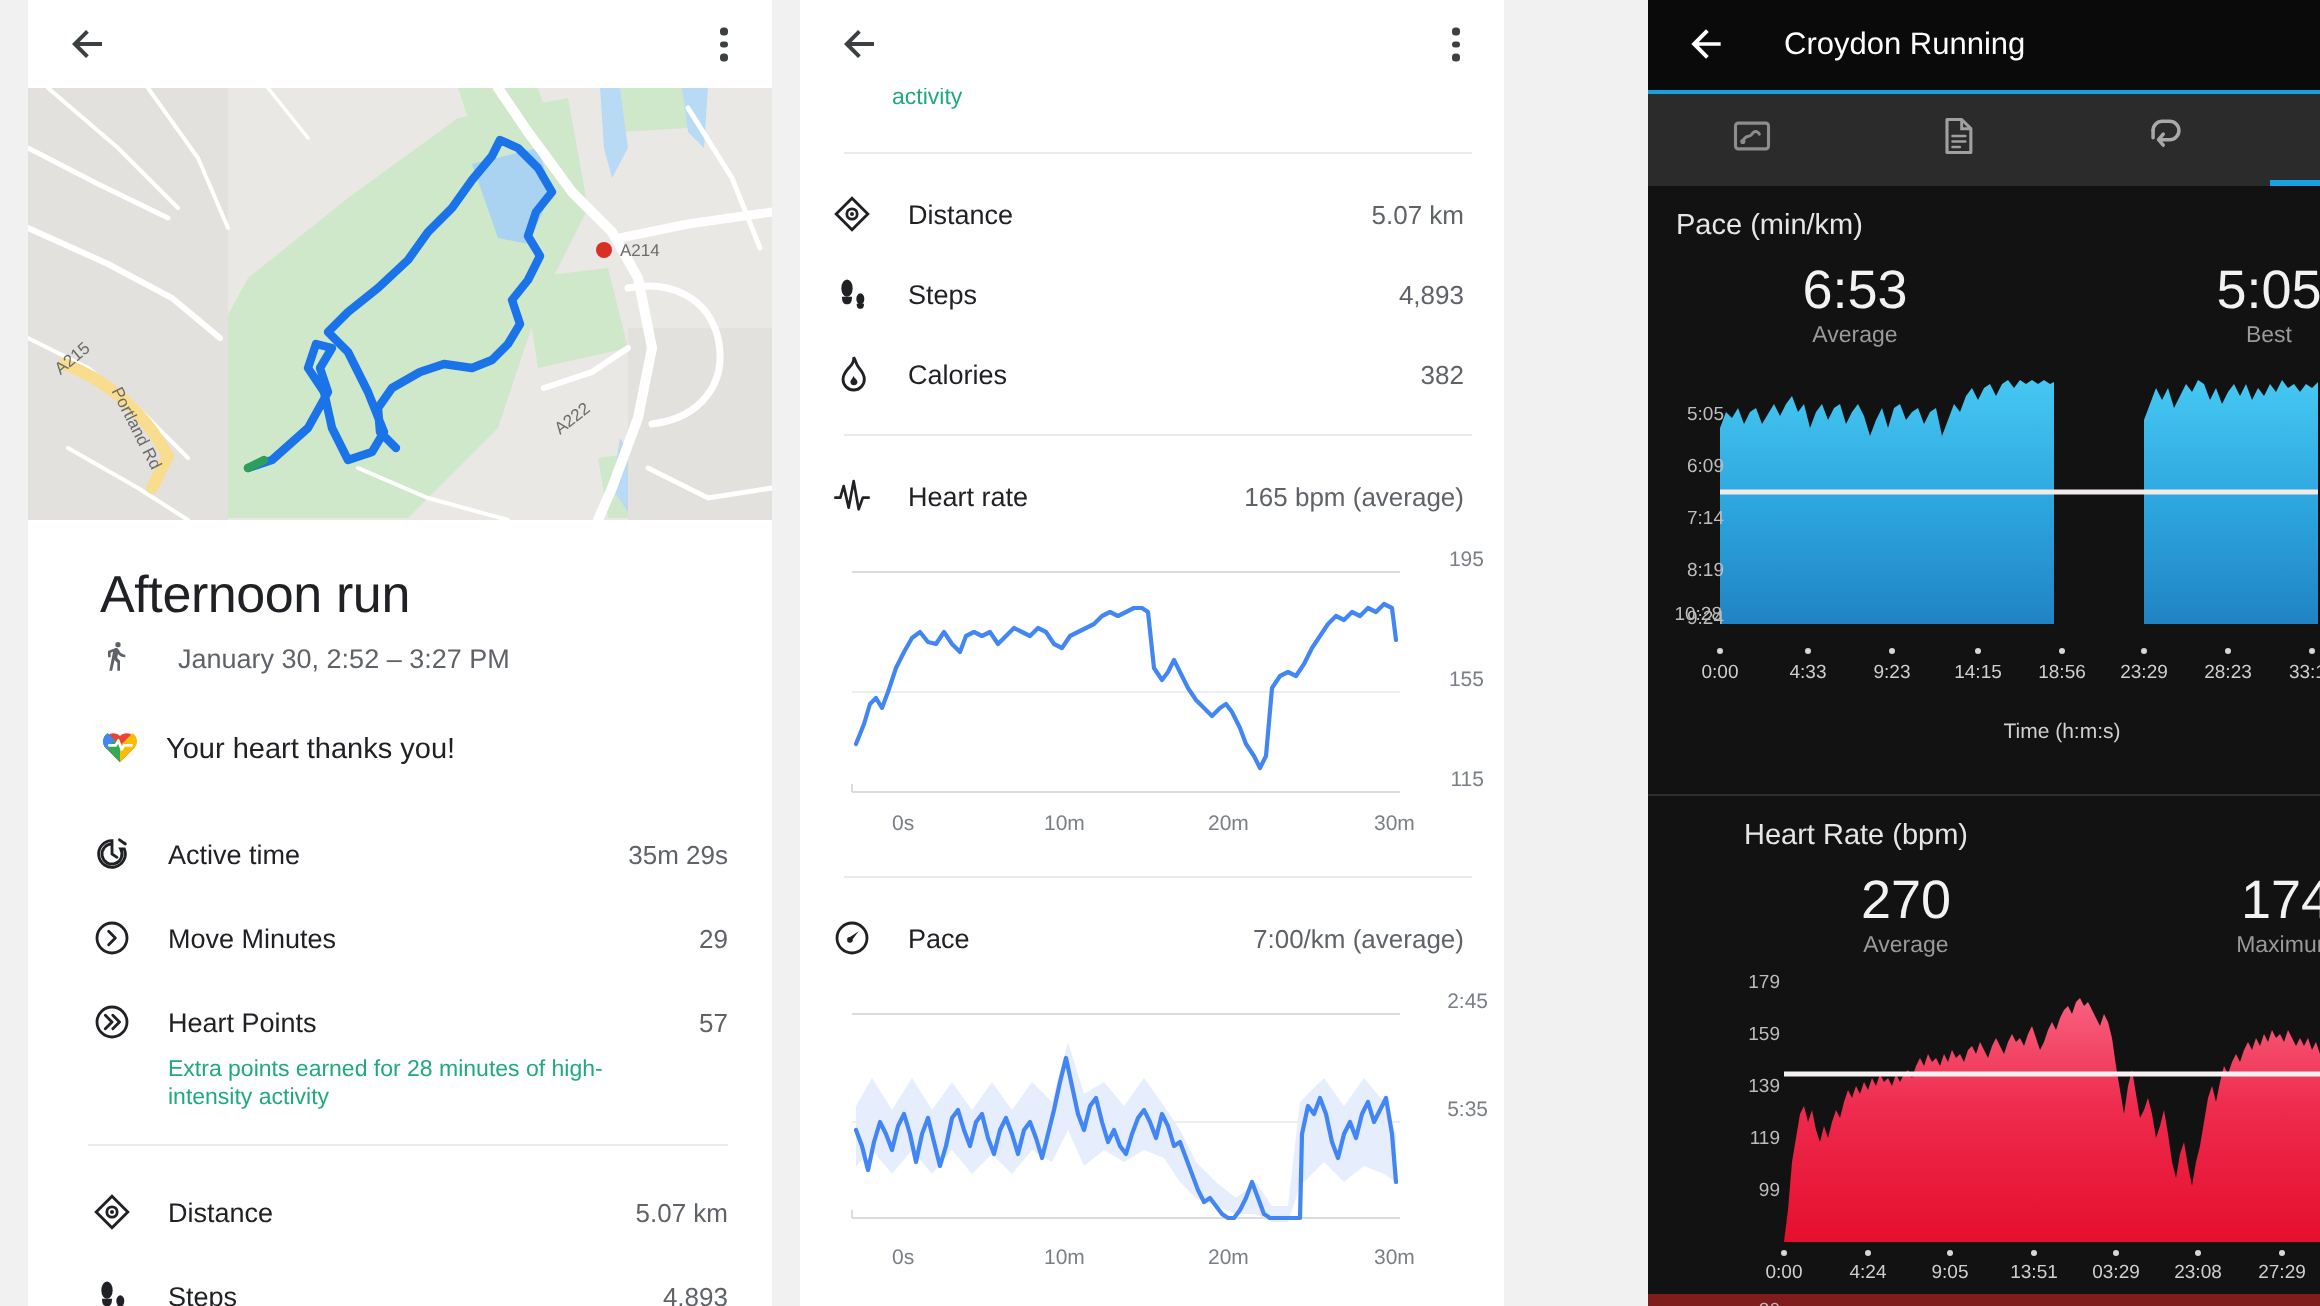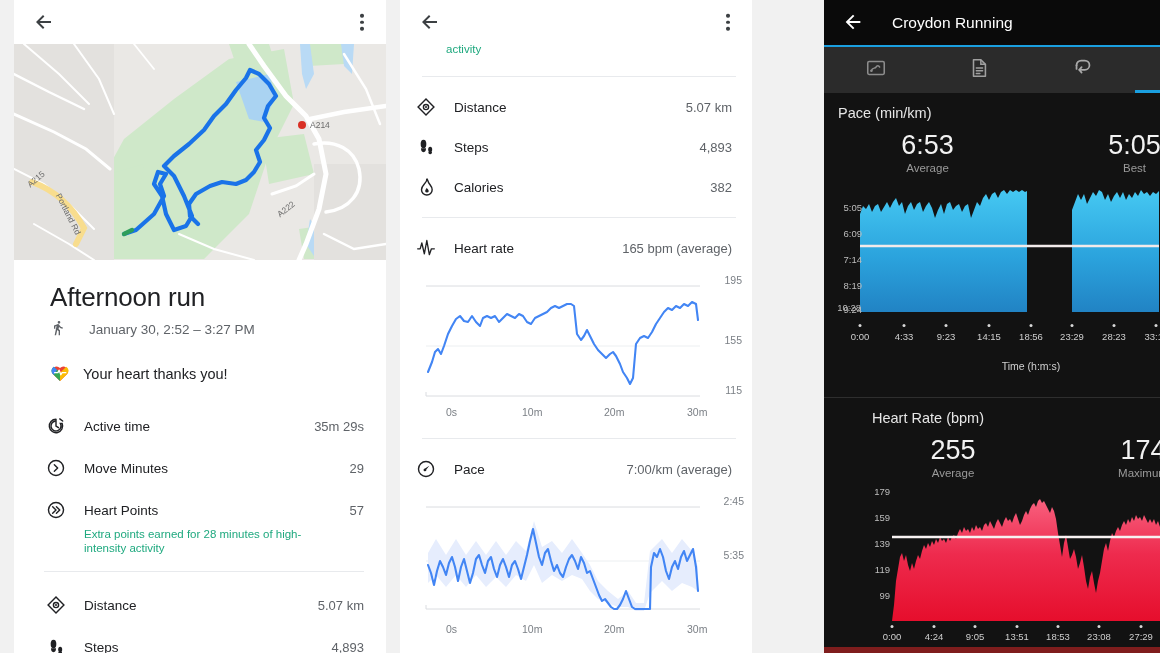--- a/index.html
+++ b/index.html
@@ -542,21 +542,21 @@
         <div class="axis-x-lab" style="left:290px; top:155px;">28:23</div>
         <div class="axis-x-lab" style="left:332px; top:155px;">33:11</div>
       </div>
       <div class="axis-caption" style="margin-top:12px;">Time (h:m:s)</div>
     </div>
 
     <div class="card" style="border-bottom:none;padding-left:34px;">
       <div class="card-title">Heart Rate (bpm)</div>
       <div class="bigstats">
         <div class="bigstat">
-          <div class="v">255</div>
+          <div class="v">270</div>
           <div class="l">Average</div>
         </div>
         <div class="bigstat">
           <div class="v">174</div>
           <div class="l">Maximum</div>
         </div>
       </div>
 
       <div class="dark-chart" style="height:160px;">
         <svg width="357" height="145" viewBox="0 0 357 145">
@@ -581,21 +581,21 @@
         <div class="tickdot" style="left:117px; top:144px;"></div>
         <div class="tickdot" style="left:159px; top:144px;"></div>
         <div class="tickdot" style="left:200px; top:144px;"></div>
         <div class="tickdot" style="left:241px; top:144px;"></div>
         <div class="tickdot" style="left:283px; top:144px;"></div>
         <div class="tickdot" style="left:324px; top:144px;"></div>
         <div class="axis-x-lab" style="left:34px;  top:150px;">0:00</div>
         <div class="axis-x-lab" style="left:76px;  top:150px;">4:24</div>
         <div class="axis-x-lab" style="left:117px; top:150px;">9:05</div>
         <div class="axis-x-lab" style="left:159px; top:150px;">13:51</div>
-        <div class="axis-x-lab" style="left:200px; top:150px;">18:53</div>
+        <div class="axis-x-lab" style="left:200px; top:150px;">03:29</div>
         <div class="axis-x-lab" style="left:241px; top:150px;">23:08</div>
         <div class="axis-x-lab" style="left:283px; top:150px;">27:29</div>
         <div class="axis-x-lab" style="left:324px; top:150px;">32:08</div>
       </div>
     </div>
 
   </div>
 </div>
 
 </body></html>

